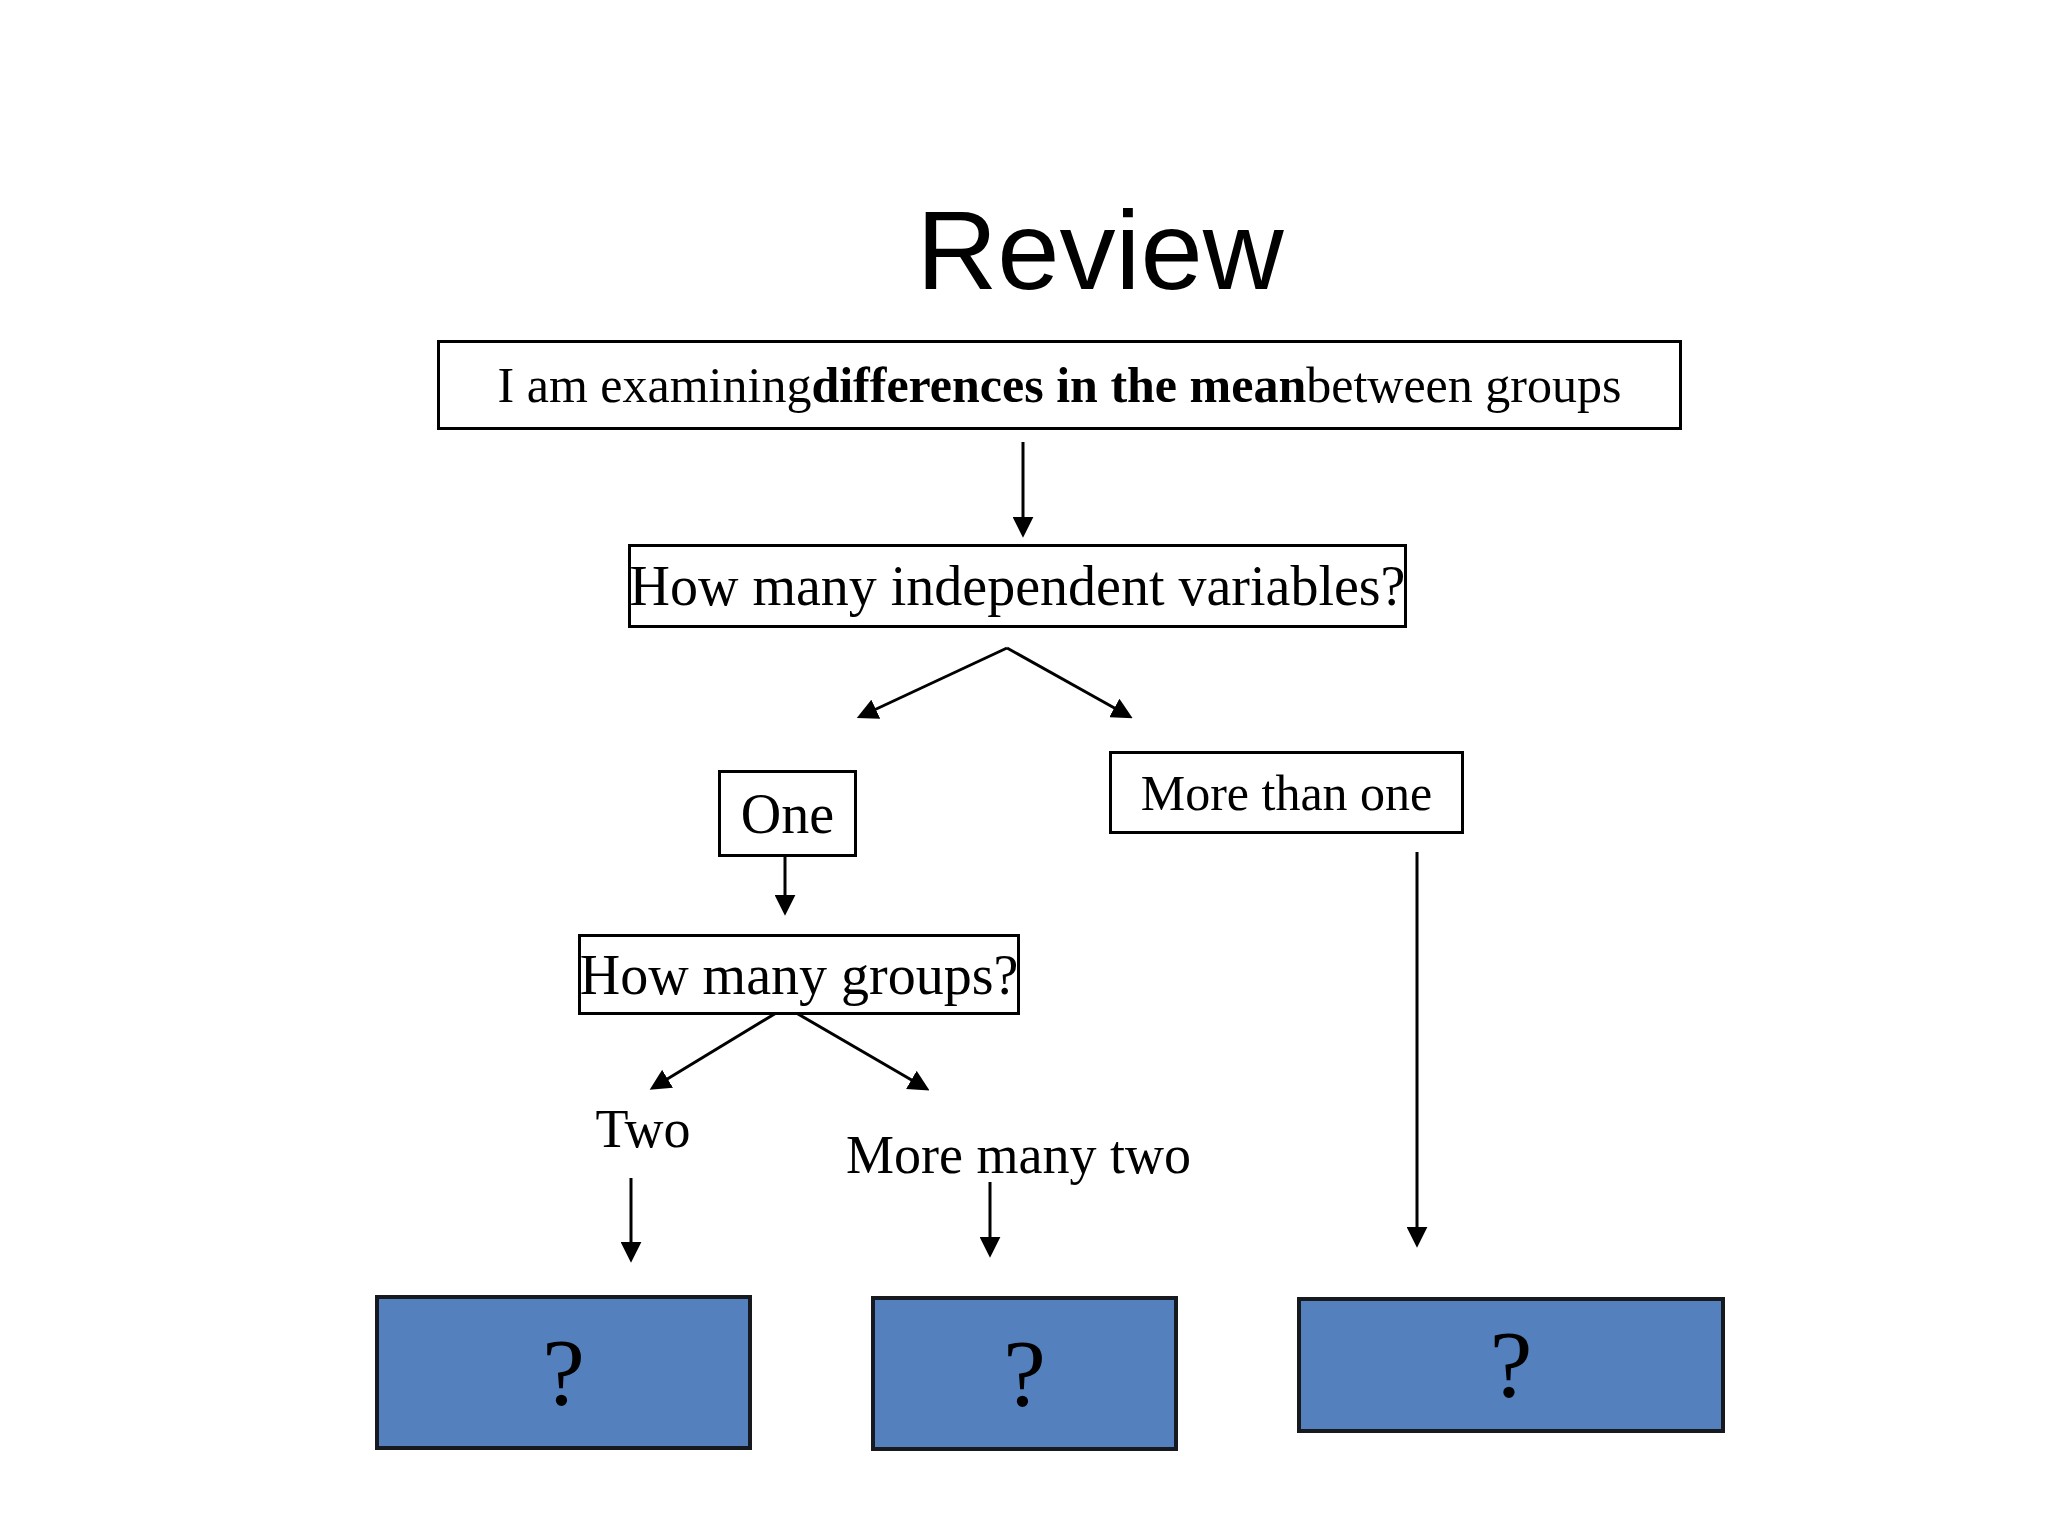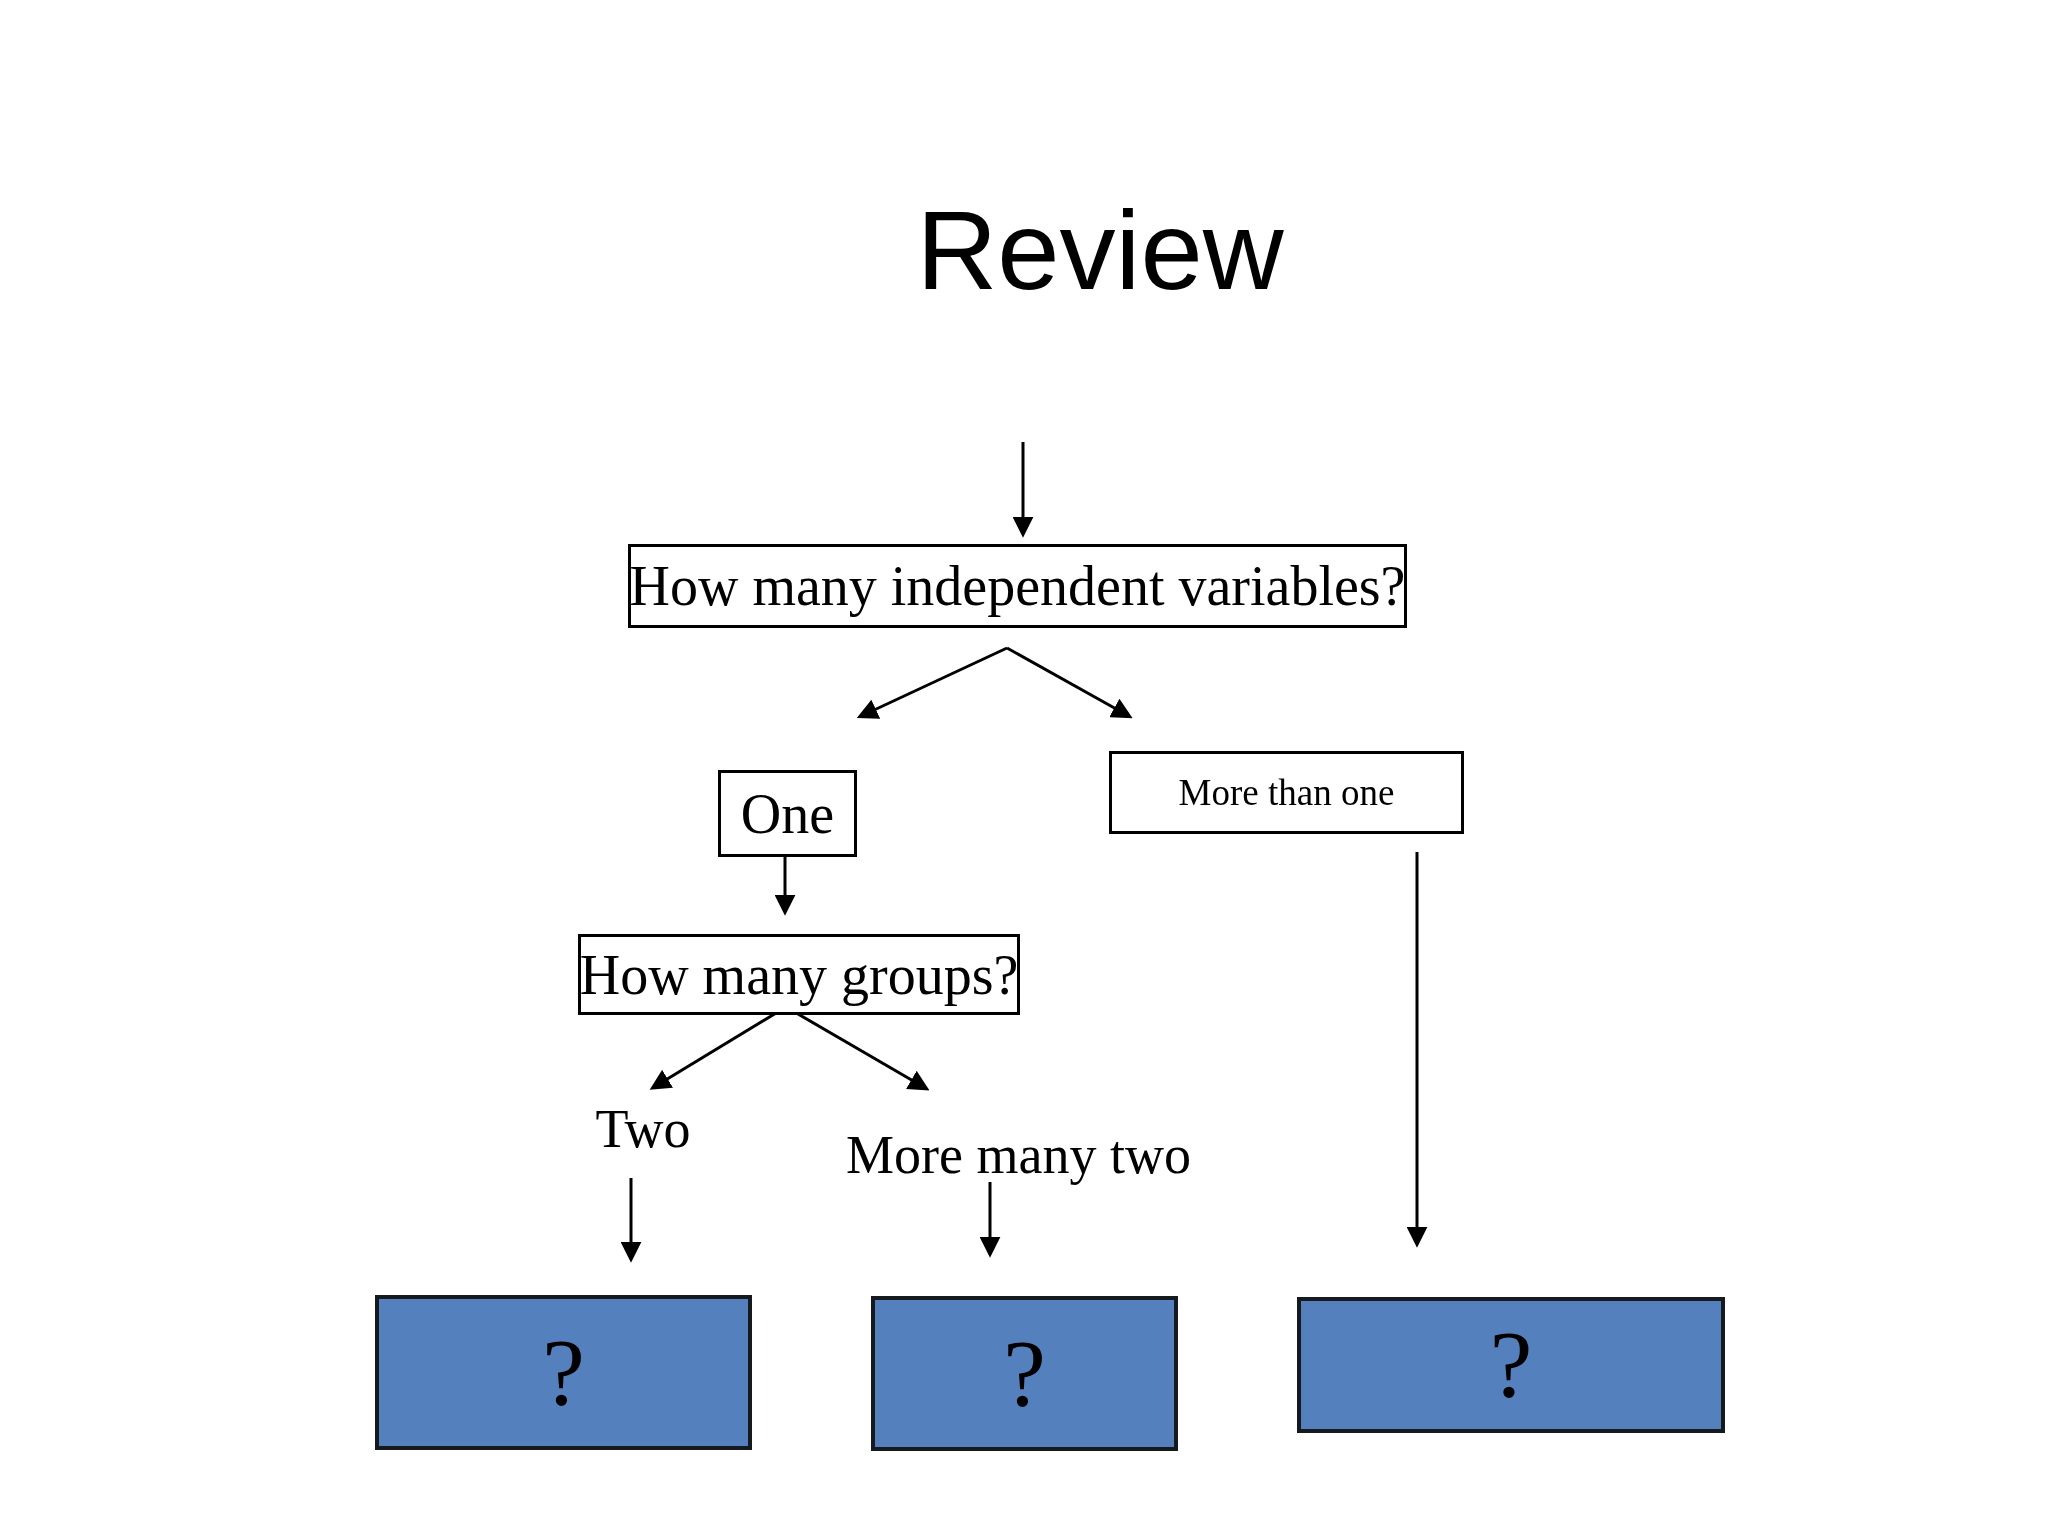--- a/index.html
+++ b/index.html
@@ -19,21 +19,21 @@
   .title{position:absolute;left:824px;top:192px;width:552px;height:130px;
          font-family:"Liberation Sans","DejaVu Sans",sans-serif;
          font-size:112px;font-weight:400;text-align:center;line-height:1.05;
          white-space:nowrap;}
   .node{position:absolute;background:#fff;border:3px solid var(--node-border);
         display:flex;align-items:center;justify-content:center;
         font-size:56px;line-height:1;white-space:nowrap;}
   .node-statement{left:437px;top:340px;width:1245px;height:90px;font-size:50px;}
   .node-qvars{left:628px;top:544px;width:779px;height:84px;}
   .node-one{left:718px;top:770px;width:139px;height:87px;}
-  .node-mto{left:1109px;top:751px;width:355px;height:83px;font-size:37px;}
+  .node-mto{left:1109px;top:751px;width:355px;height:83px;font-size:50px;}
   .node-qgroups{left:578px;top:922px;width:442px;height:81px;margin-top:12px;}
   .leaf-label{position:absolute;font-size:54px;line-height:1;text-align:center;white-space:nowrap;}
   .label-two{left:563px;top:1102px;width:160px;}
   .label-mtt{left:846px;top:1128px;width:280px;}
   .answer{position:absolute;background:var(--answer-fill);
           border:4px solid var(--answer-border);
           display:flex;align-items:center;justify-content:center;
           font-size:96px;line-height:1;color:var(--ink);}
   .answer-left{left:375px;top:1295px;width:377px;height:155px;}
   .answer-mid{left:871px;top:1296px;width:307px;height:155px;}
@@ -59,20 +59,25 @@
       <line x1="786" y1="1007" x2="664" y2="1081" marker-end="url(#ah)"></line>
       <line x1="786" y1="1007" x2="915" y2="1082" marker-end="url(#ah)"></line>
       <line x1="631" y1="1178" x2="631" y2="1246" marker-end="url(#ah)"></line>
       <line x1="990" y1="1182" x2="990" y2="1241" marker-end="url(#ah)"></line>
       <line x1="1417" y1="852" x2="1417" y2="1231" marker-end="url(#ah)"></line>
     </g>
   </svg>
 
   <div class="title">Review</div>
 
+  <div class="node node-statement">
+    <span>I am examining </span>
+      <span class="b">differences in the mean</span>
+      <span> between groups</span>
+  </div>
 
   <div class="node node-qvars">How many independent variables?</div>
 
   <div class="node node-one">One</div>
 
   <div class="node node-mto">More than one</div>
 
   <div class="node node-qgroups">How many groups?</div>
 
   <div class="leaf-label label-two">Two</div>

